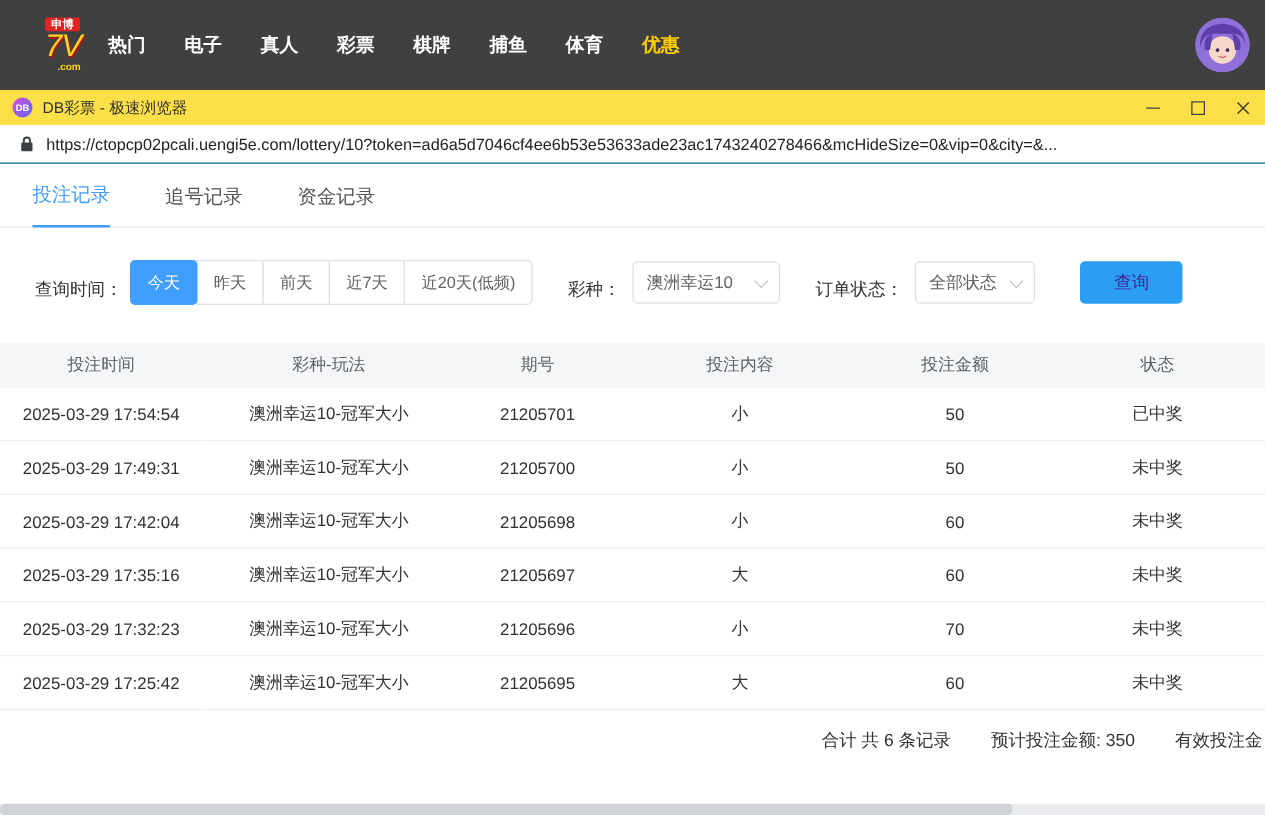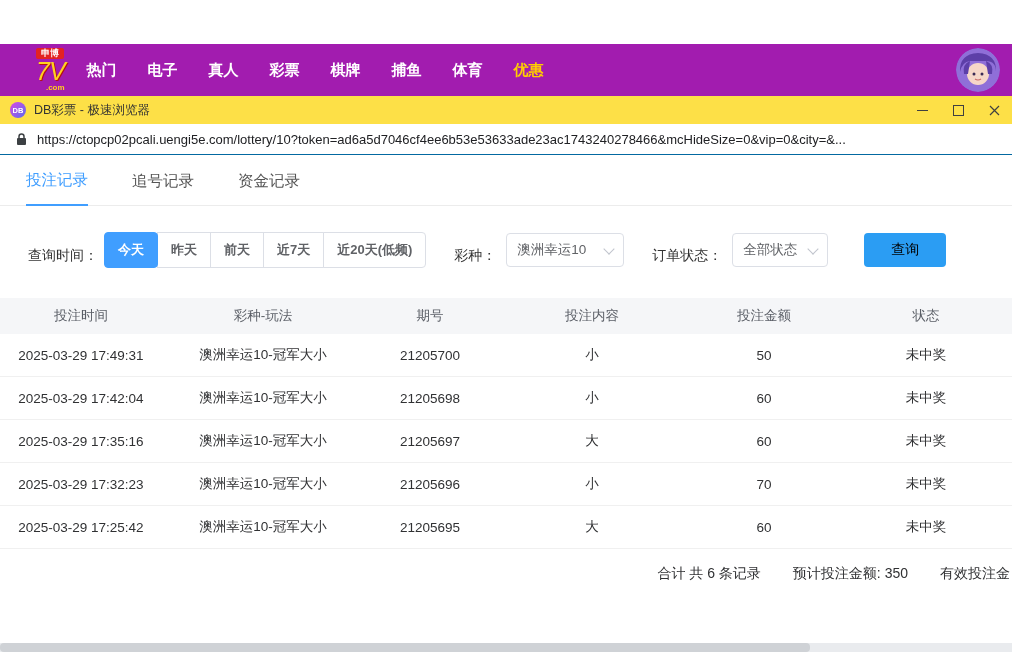--- a/index.html
+++ b/index.html
@@ -1,20 +1,20 @@
 <!DOCTYPE html>
 <html><head>
 <meta charset="utf-8">
 <style>
   html,body{margin:0;padding:0;}
   body{font-family:"Liberation Sans","DejaVu Sans",sans-serif;}
   .screen{position:relative;width:1012px;height:652px;background:#fff;overflow:hidden;}
 
   
-  .topbar{height:52px;background:#a21caf;display:flex;align-items:center;margin-top:44px;}
+  .topbar{height:72px;background:#404040;display:flex;align-items:center;}
   .logo{margin-left:36px;display:flex;flex-direction:column;align-items:center;line-height:1;cursor:pointer;}
   .logo-badge{background:#e32222;color:#fff;font-size:9px;font-weight:bold;padding:1px 5px;border-radius:2px;align-self:flex-start;}
   .logo-main{color:#ffd21e;font-weight:normal;font-style:italic;font-size:25px;letter-spacing:-1px;text-shadow:1px 1px 0 #b31212;}
   .logo-sub{color:#ffd21e;font-size:8px;font-weight:bold;align-self:flex-end;}
   .nav{display:flex;gap:31px;margin-left:22px;}
   .nav-item{color:#fff;font-weight:bold;font-size:15px;cursor:pointer;white-space:nowrap;}
   .nav-item.highlight{color:#ffce00;}
   .avatar{margin-left:auto;margin-right:12px;width:44px;height:44px;border-radius:50%;overflow:hidden;cursor:pointer;flex:none;}
 
   
@@ -33,32 +33,32 @@
 
   
   .tabs{display:flex;gap:44px;padding-left:26px;height:50px;align-items:flex-end;border-bottom:1px solid #ececec;}
   .tab{font-size:15.5px;color:#555;padding-bottom:13px;cursor:pointer;}
   .tab.active{color:#409eff;border-bottom:2px solid #409eff;margin-bottom:-1px;}
 
   
   .filters{display:flex;align-items:center;margin:26px 0 0 28px;font-size:14px;color:#333;}
   .filter-label{margin-right:6px;white-space:nowrap;margin-top:11px;}
   .btn-group{display:flex;}
-  .fbtn{padding:8px 13px;border:1px solid #dcdfe6;background:#fff;font-size:13px;color:#606266;margin-left:-1px;cursor:pointer;white-space:nowrap;font-weight:bold;}
+  .fbtn{padding:8px 13px;border:1px solid #dcdfe6;background:#fff;font-size:13px;color:#606266;margin-left:-1px;cursor:pointer;white-space:nowrap;}
   .fbtn:first-child{margin-left:0;border-radius:4px 0 0 4px;}
   .fbtn:last-child{border-radius:0 4px 4px 0;}
   .fbtn.active{background:#409eff;border-color:#409eff;color:#fff;border-radius:4px;position:relative;z-index:1;}
   .select{display:flex;align-items:center;justify-content:space-between;border:1px solid #dcdfe6;border-radius:4px;height:34px;
     padding:0 10px;color:#606266;font-size:13.5px;cursor:pointer;box-sizing:border-box;}
   .select .chevron{width:7px;height:7px;border-right:1.5px solid #c0c4cc;border-bottom:1.5px solid #c0c4cc;
     transform:rotate(45deg);margin:-3px 0 0 12px;}
   .sel-lottery{width:118px;margin-left:4px;}
   .sel-status{width:96px;margin-left:4px;}
   .gap-28{margin-left:28px;}
-  .query-btn{margin-left:36px;background:#2b9df3;color:#000000;border:none;border-radius:4px;height:34px;padding:0 27px;
+  .query-btn{margin-left:36px;background:#2b9df3;color:#4c1d95;border:none;border-radius:4px;height:34px;padding:0 27px;
     font-size:14px;cursor:pointer;}
 
   
   table.bets{width:100%;border-collapse:collapse;margin-top:30px;font-size:13.5px;table-layout:fixed;}
   table.bets th{background:#f5f6f8;color:#5a5e66;font-weight:normal;height:34px;text-align:center;}
   table.bets td{height:40px;border-bottom:1px solid #f0f0f0;color:#303133;text-align:center;}
   td.status-won{color:#f0413c;}
 
   
   .summary{display:flex;justify-content:flex-end;gap:32px;margin-top:16px;font-size:14px;color:#303133;
@@ -171,20 +171,28 @@
         <th>投注时间</th>
         <th>彩种-玩法</th>
         <th>期号</th>
         <th>投注内容</th>
         <th>投注金额</th>
         <th>状态</th>
       </tr>
     </thead>
     <tbody>
       <tr>
+        <td>2025-03-29 17:54:54</td>
+        <td>澳洲幸运10-冠军大小</td>
+        <td>21205701</td>
+        <td>小</td>
+        <td>50</td>
+        <td class="status-won">已中奖</td>
+      </tr>
+      <tr>
         <td>2025-03-29 17:49:31</td>
         <td>澳洲幸运10-冠军大小</td>
         <td>21205700</td>
         <td>小</td>
         <td>50</td>
         <td>未中奖</td>
       </tr>
       <tr>
         <td>2025-03-29 17:42:04</td>
         <td>澳洲幸运10-冠军大小</td>

